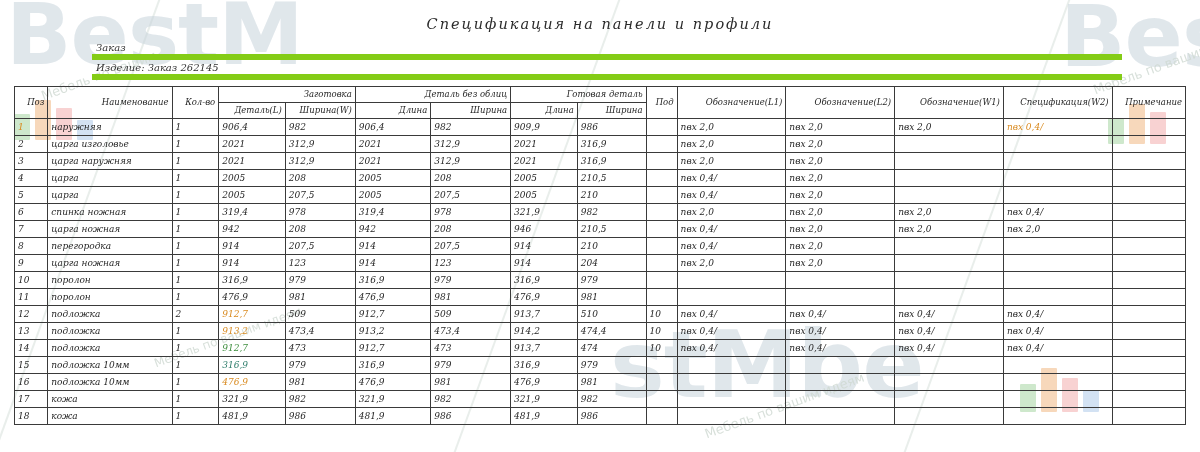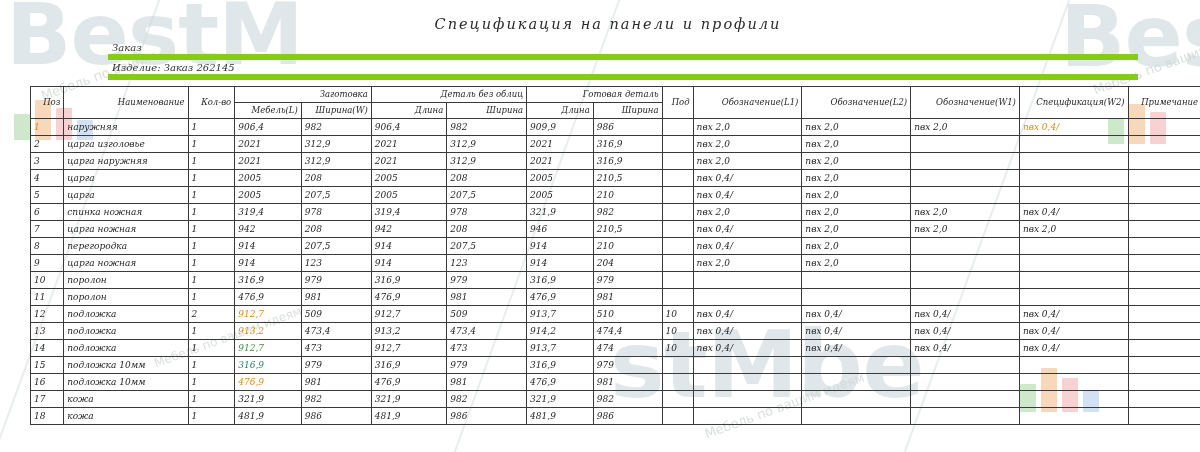--- a/index.html
+++ b/index.html
@@ -59,21 +59,21 @@
     transform-origin: top left;
   }
 
   
   .doc {
     position: relative;
     z-index: 2;
     width: 1200px;
     height: 348px;
     box-sizing: border-box;
-    padding: 10px 14px 0 30px;
+    padding: 10px 14px 0 14px;
   }
   .title {
     text-align: center;
     font-family: "DejaVu Serif", serif;
     font-style: italic;
     font-size: 14.5px;
     color: #2b2b2b;
     letter-spacing: 2px;
     margin: 6px 0 10px 0;
   }
@@ -213,21 +213,21 @@
         <th class="grp" colspan="2">Деталь без облиц</th>
         <th class="grp" colspan="2">Готовая деталь</th>
         <th rowspan="2">Под</th>
         <th rowspan="2">Обозначение(L1)</th>
         <th rowspan="2">Обозначение(L2)</th>
         <th rowspan="2">Обозначение(W1)</th>
         <th rowspan="2">Спецификация(W2)</th>
         <th rowspan="2">Примечание</th>
       </tr>
       <tr>
-        <th>Мебель(L)</th>
+        <th>Деталь(L)</th>
         <th>Ширина(W)</th>
         <th>Длина</th>
         <th>Ширина</th>
         <th>Длина</th>
         <th>Ширина</th>
       </tr>
     </thead>
     <tbody id="spec-body">
         <tr>
           <td class="hl-orange">1</td>

